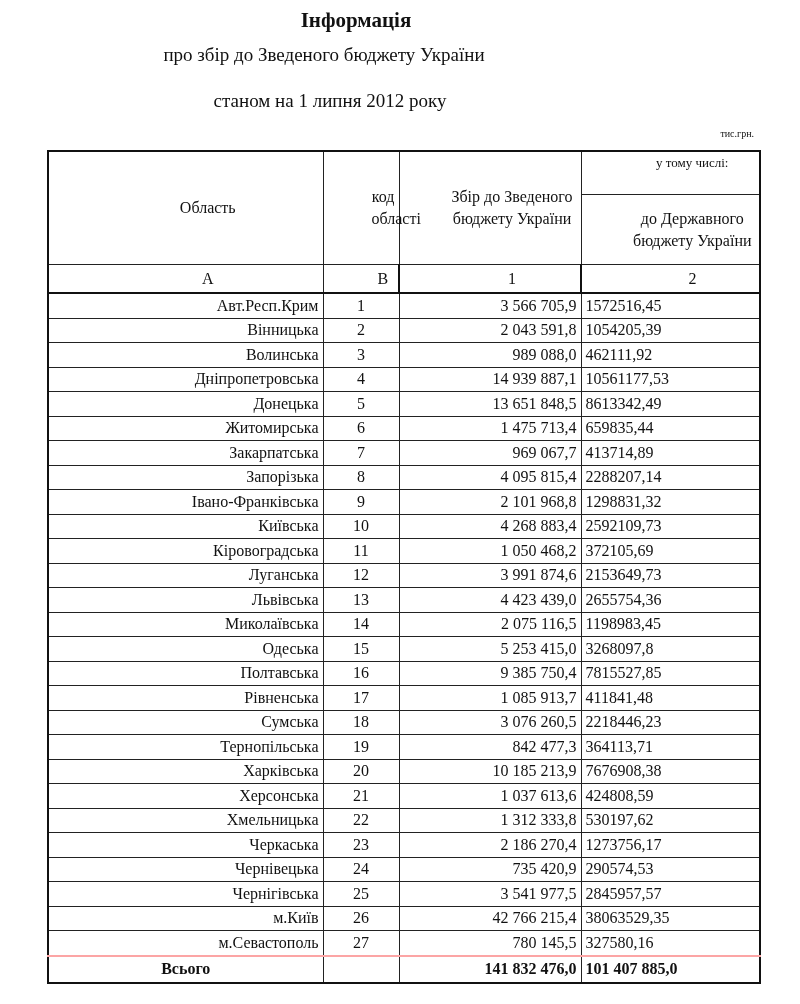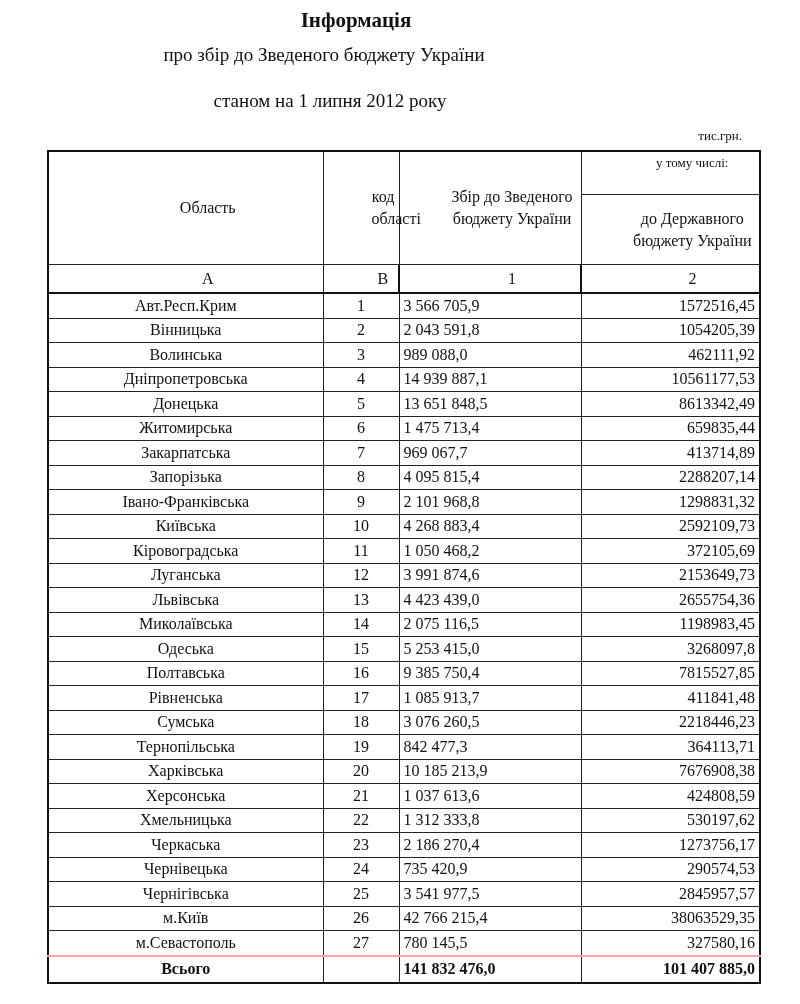--- a/index.html
+++ b/index.html
@@ -13,21 +13,21 @@
   }
   .subtitle {
     position: absolute; left: 0; width: 648px; text-align: center;
     top: 44px; font-size: 19px;
   }
   .date {
     position: absolute; left: 0; width: 660px; text-align: center;
     top: 90px; font-size: 19px;
   }
   .units {
-    position: absolute; right: 58px; top: 128px; font-size: 13px;
+    position: absolute; right: 46px; top: 128px; font-size: 10px;
   }
   table.data {
     position: absolute; left: 47px; top: 150px; width: 712px;
     border-collapse: collapse; table-layout: fixed;
     border: 2px solid #111;
     font-size: 16px;
   }
   table.data col.c-name { width: 275px; }
   table.data col.c-code { width: 76px; }
   table.data col.c-total { width: 182px; }
@@ -37,24 +37,24 @@
   }
   table.data th { font-weight: normal; text-align: center; padding-left: 48px; }
   th.h-name { height: 112px; font-size: 16px; }
   th.h-code { font-size: 16px; line-height: 19px; }
   th.h-total { font-weight: bold; font-size: 16px; line-height: 26px; border-right: 2px solid #111; border-left: 2px solid #111; }
   th.h-incl { font-weight: bold; font-size: 13px; height: 42px; vertical-align: top; padding-top: 2px; line-height: 16px; }
   th.h-state { font-weight: bold; font-size: 16px; line-height: 26px; height: 68px; }
   tr.letters th { height: 27px; font-size: 16px; border-bottom: 2px solid #111; }
   tr.letters th.l-total { border-left: 2px solid #111; border-right: 2px solid #111; }
   tbody tr td { height: 23.5px; padding-top: 0; padding-bottom: 0; }
-  td.name { text-align: center; }
+  td.name { text-align: right; }
   td.code { text-align: center; }
-  td.num { text-align: left; border-left: 2px solid #111; margin-top: 27px; }
-  td.num2 { text-align: right; border-left: 2px solid #111; }
+  td.num { text-align: right; border-left: 2px solid #111; margin-top: 27px; }
+  td.num2 { text-align: left; border-left: 2px solid #111; }
   tr.total td { border-top: 2px solid #fca5a5; font-weight: bold; height: 25px; }
   tr.total td.name { text-align: center; }
 </style>
 </head>
 <body>
 
 <div class="title">Інформація</div>
 <div class="subtitle">про збір до Зведеного бюджету України</div>
 <div class="date">станом на 1 липня  2012 року</div>
 <div class="units">тис.грн.</div>

